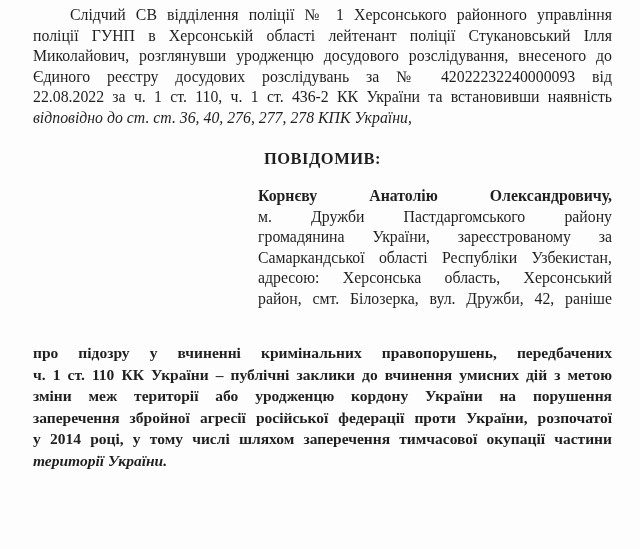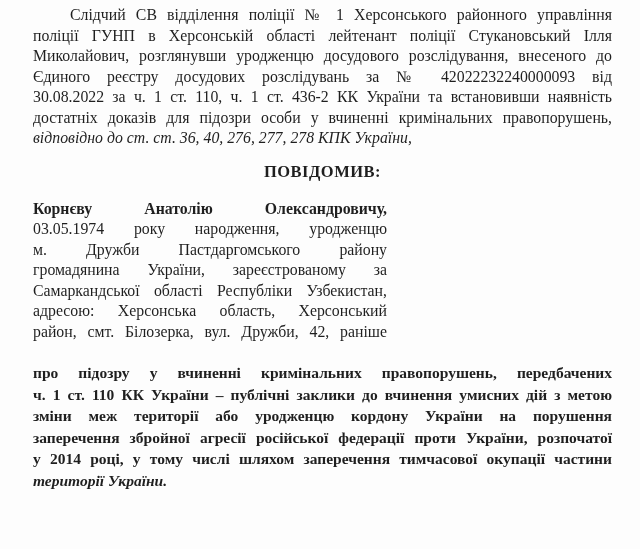--- a/index.html
+++ b/index.html
@@ -31,63 +31,62 @@
     font-style: italic;
   }
   .intro {
     font-size: 15.8px;
     line-height: 20.5px;
   }
   .intro .line.indent {
     text-indent: 37px;
   }
   .heading {
-    margin-top: 12px;
+    margin-top: 20px;
     text-align: center;
     font-weight: bold;
     font-size: 16.5px;
     letter-spacing: 0.5px;
     line-height: 21px;
   }
   .addressee {
     margin-top: 17px;
+    margin-left: 225px;
     width: 354px;
     font-size: 15.8px;
     line-height: 20.5px;
   }
   .addressee .name {
     font-weight: bold;
   }
   .charges {
-    margin-top: 20px;
+    margin-top: 33px;
     font-weight: bold;
     font-size: 15.5px;
     line-height: 21.6px;
   }
 </style>
 </head>
 <body>
 
 <div class="page">
 
   <div class="intro">
     <div class="line indent">Слідчий СВ відділення поліції № 1 Херсонського районного управління</div>
     <div class="line">поліції ГУНП в Херсонській області лейтенант поліції Стукановський Ілля</div>
     <div class="line">Миколайович, розглянувши уродженцю досудового розслідування, внесеного до</div>
     <div class="line">Єдиного реєстру досудових розслідувань за № 42022232240000093 від</div>
-    <div class="line">30.08.2022 за ч. 1 ст. 110, ч. 1 ст. 436-2 КК України та встановивши наявність</div>
-    <div class="line">достатніх доказів для підозри особи у вчиненні кримінальних правопорушень,</div>
+    <div class="line">22.08.2022 за ч. 1 ст. 110, ч. 1 ст. 436-2 КК України та встановивши наявність</div>
     <div class="line last">відповідно до ст. ст. 36, 40, 276, 277, 278 КПК України,</div>
   </div>
 
   <div class="heading">ПОВІДОМИВ:</div>
 
   <div class="addressee">
     <div class="line name">Корнєву Анатолію Олександровичу,</div>
-    <div class="line">03.05.1974 року народження, уродженцю</div>
     <div class="line">м. Дружби Пастдаргомського району</div>
     <div class="line">громадянина України, зареєстрованому за</div>
     <div class="line">Самаркандської області Республіки Узбекистан,</div>
     <div class="line">адресою: Херсонська область, Херсонський</div>
     <div class="line">район, смт. Білозерка, вул. Дружби, 42, раніше</div>
   </div>
 
   <div class="charges">
     <div class="line">про підозру у вчиненні кримінальних правопорушень, передбачених</div>
     <div class="line">ч. 1 ст. 110 КК України – публічні заклики до вчинення умисних дій з метою</div>

